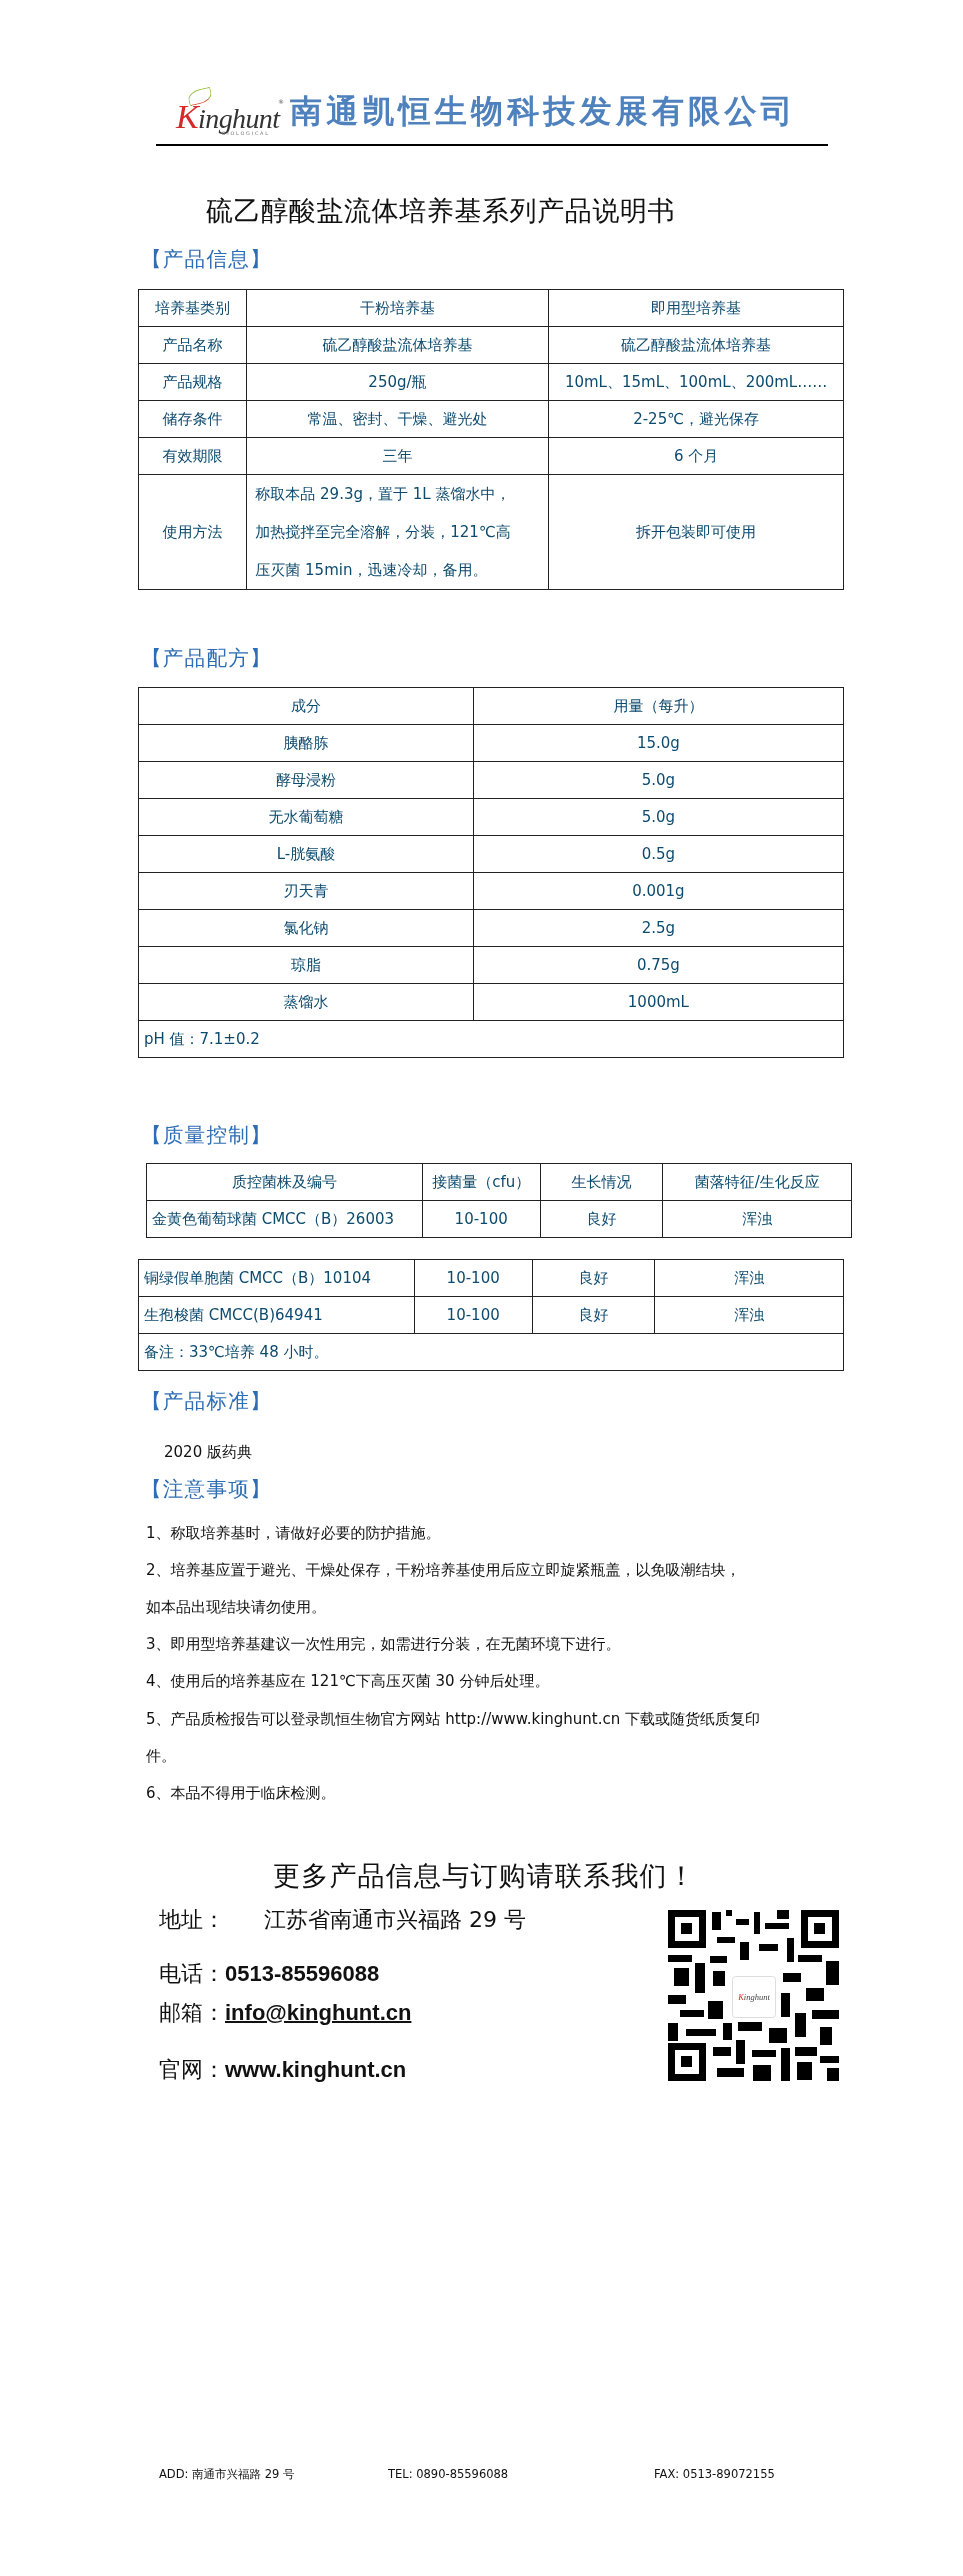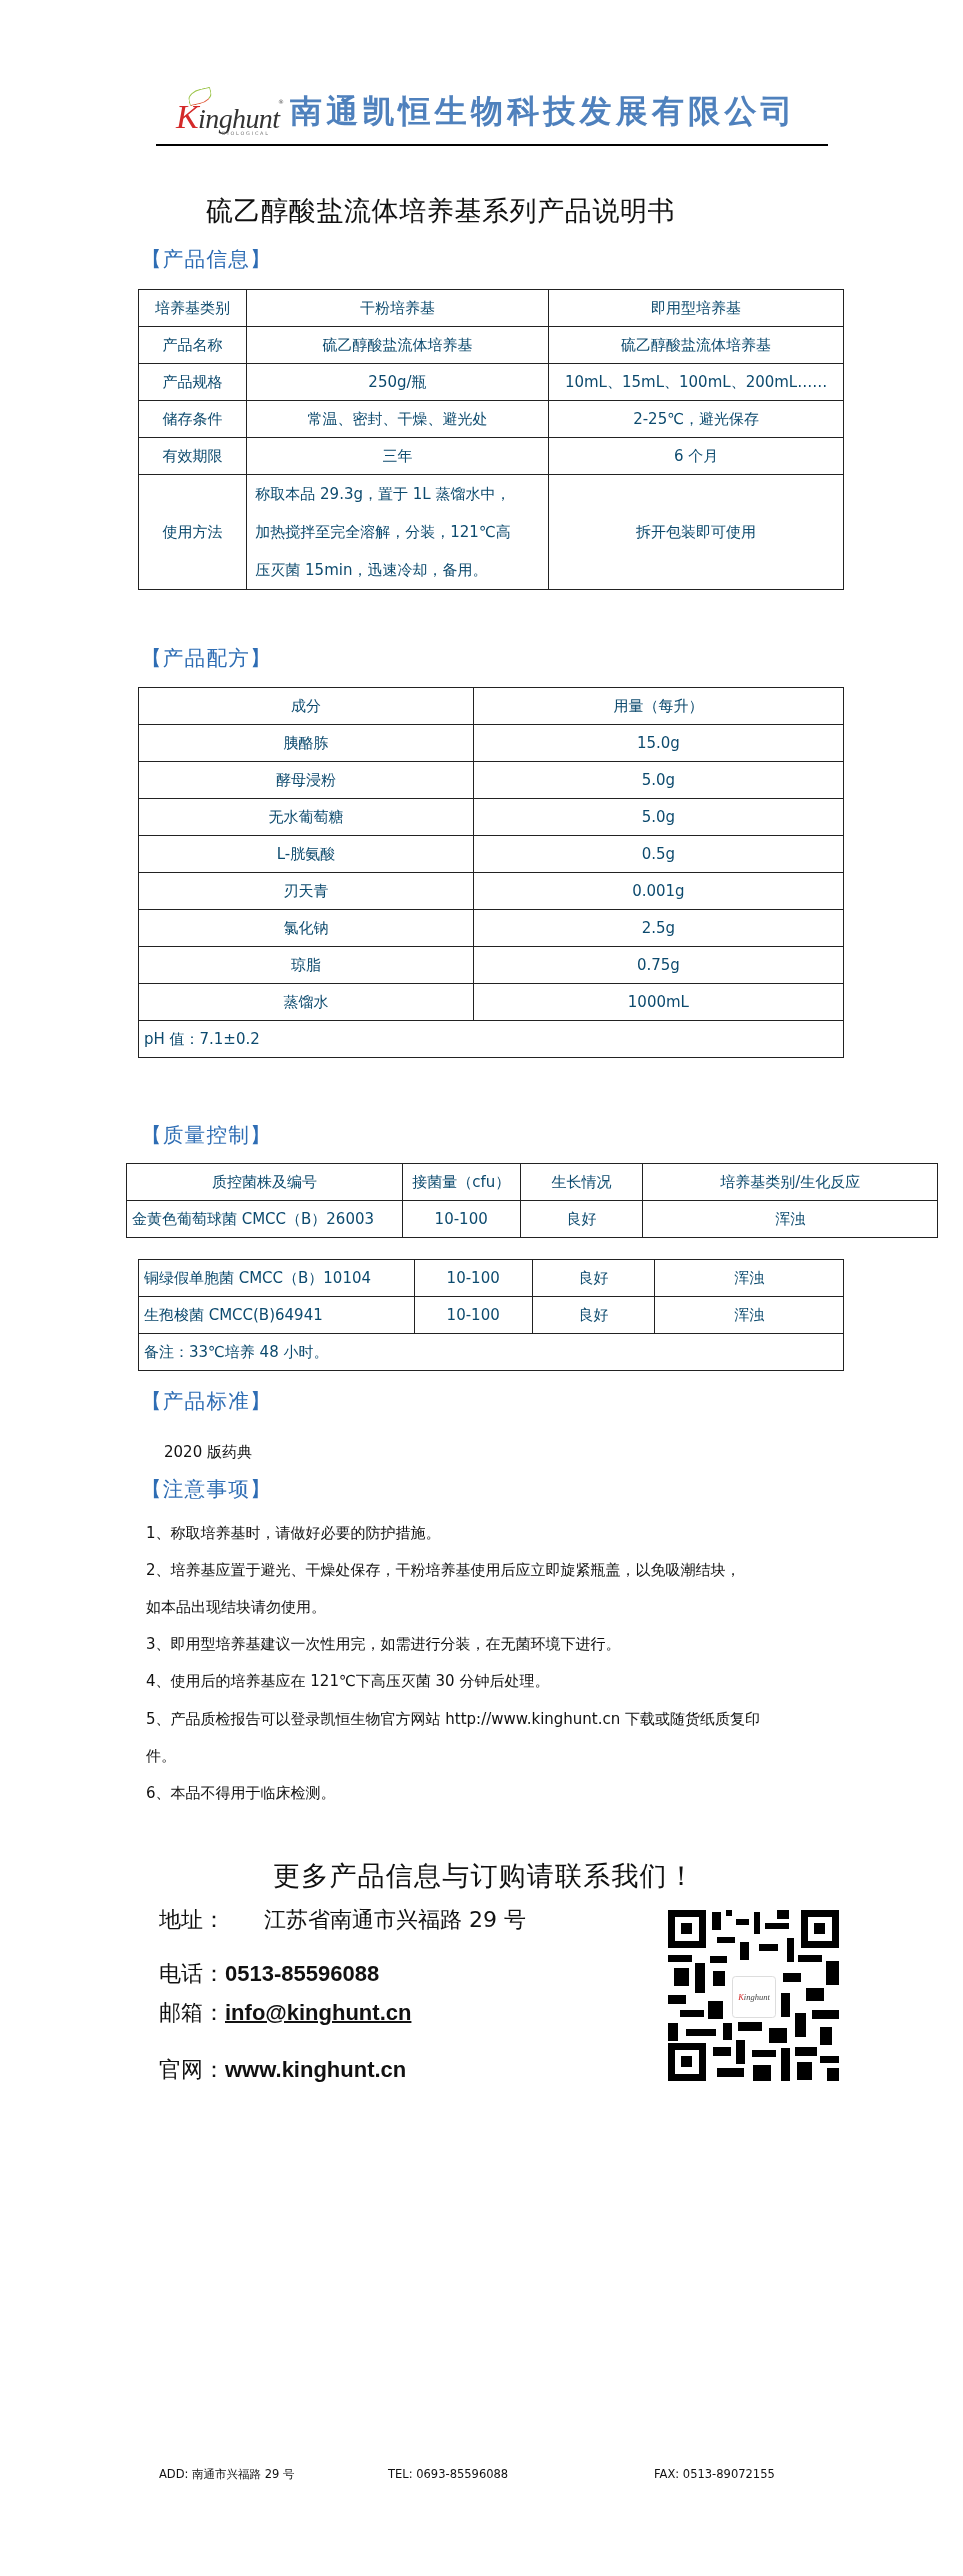--- a/index.html
+++ b/index.html
@@ -36,21 +36,21 @@
   #t-info td { height:36px; }
   #t-info td.c0 { width:97px; }
   #t-info td.c1 { width:288px; }
   #t-info tr.use td { height:112px; }
   #t-info .usage-text { line-height:38px; text-align:left; }
 
   #t-formula { left:138px; top:687px; width:706px; }
   #t-formula td { height:36px; }
   #t-formula td.c0 { width:324px; }
 
-  #t-qc1 { left:126px; top:1163px; width:812px; }
+  #t-qc1 { left:146px; top:1163px; width:706px; }
   #t-qc2 { left:138px; top:1259px; width:706px; }
   #t-qc1 td, #t-qc2 td { height:36px; }
   .qc0 { width:265px; } .qc1 { width:107px; } .qc2 { width:112px; }
 
   .std-text { left:164px; top:1443px; font-size:15px; }
   .note { left:146px; font-size:15px; line-height:18px; }
 
   
   .cta { left:273px; top:1858px; font-size:27px; color:#111; letter-spacing:1.2px; }
   .c-row { left:159px; font-size:22px; color:#111; }
@@ -169,21 +169,21 @@
 </tbody>
   </table>
 
 <div class="abs sec" style="left:141px; top:1121px;">【质量控制】</div>
 <table id="t-qc1">
   <tbody>
       <tr>
     <td class="qc0">质控菌株及编号</td>
     <td class="qc1">接菌量（cfu）</td>
     <td class="qc2">生长情况</td>
-    <td>培养基类别/生化反应</td>
+    <td>菌落特征/生化反应</td>
   </tr>
   <tr>
     <td class="qc0 left" style="padding-left:4.9px;">金黄色葡萄球菌 CMCC（B）26003</td>
     <td class="qc1">10-100</td>
     <td class="qc2">良好</td>
     <td>浑浊</td>
   </tr>
 </tbody>
   </table>
 <table id="t-qc2">
@@ -276,15 +276,15 @@
   <div class="mod" style="left:127px;top:137px;width:22px;height:8.5px;"></div>
   <div class="mod" style="left:129px;top:152px;width:14.6px;height:18px;"></div>
   <div class="mod" style="left:152px;top:146px;width:19.4px;height:7.3px;"></div>
   <div class="mod" style="left:159px;top:158px;width:12px;height:13.4px;"></div>
   <div class="mod" style="left:49px;top:158px;width:27px;height:8.5px;"></div>
   <div class="mod" style="left:85px;top:155px;width:18px;height:16px;"></div>
   <div class="center"><span class="k">K</span>inghunt</div>
 </div>
 
 <div class="abs footer" style="left:159px;">ADD: 南通市兴福路 29   号</div>
-<div class="abs footer" style="left:388px;">TEL: 0693-85596088</div>
+<div class="abs footer" style="left:388px;">TEL: 0890-85596088</div>
 <div class="abs footer" style="left:654px;">FAX: 0513-89072155</div>
 
 
 </body></html>

